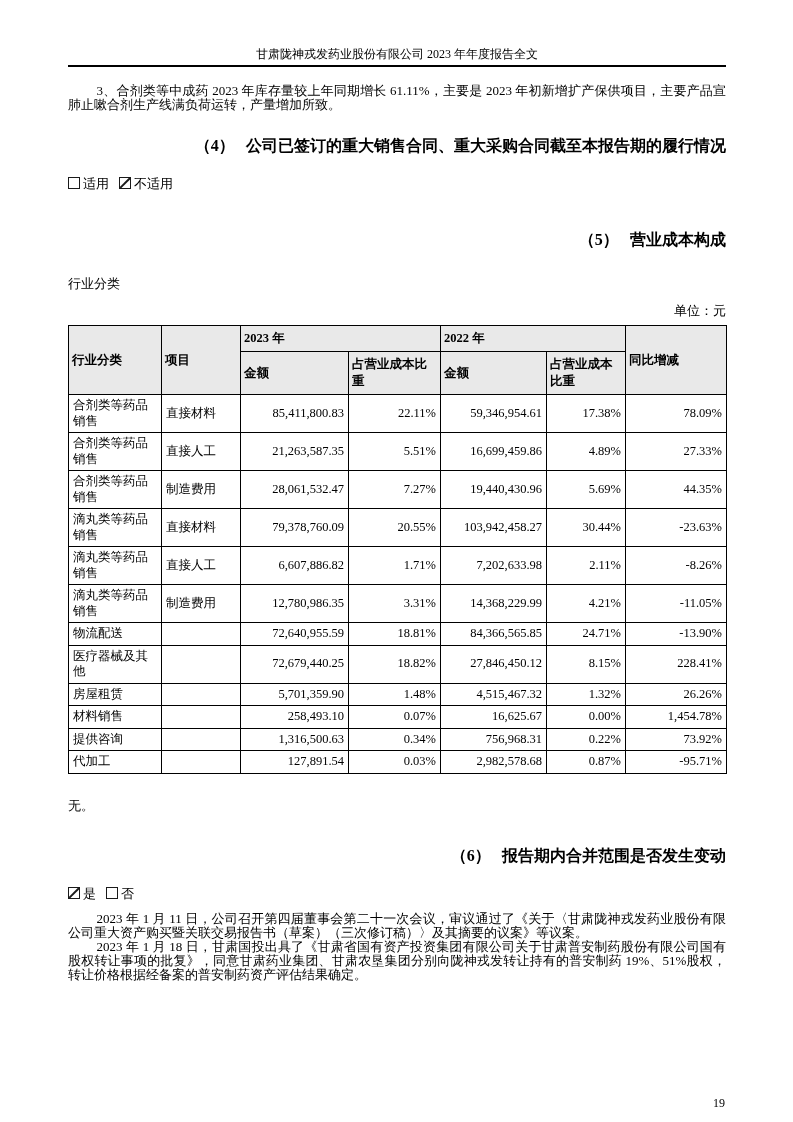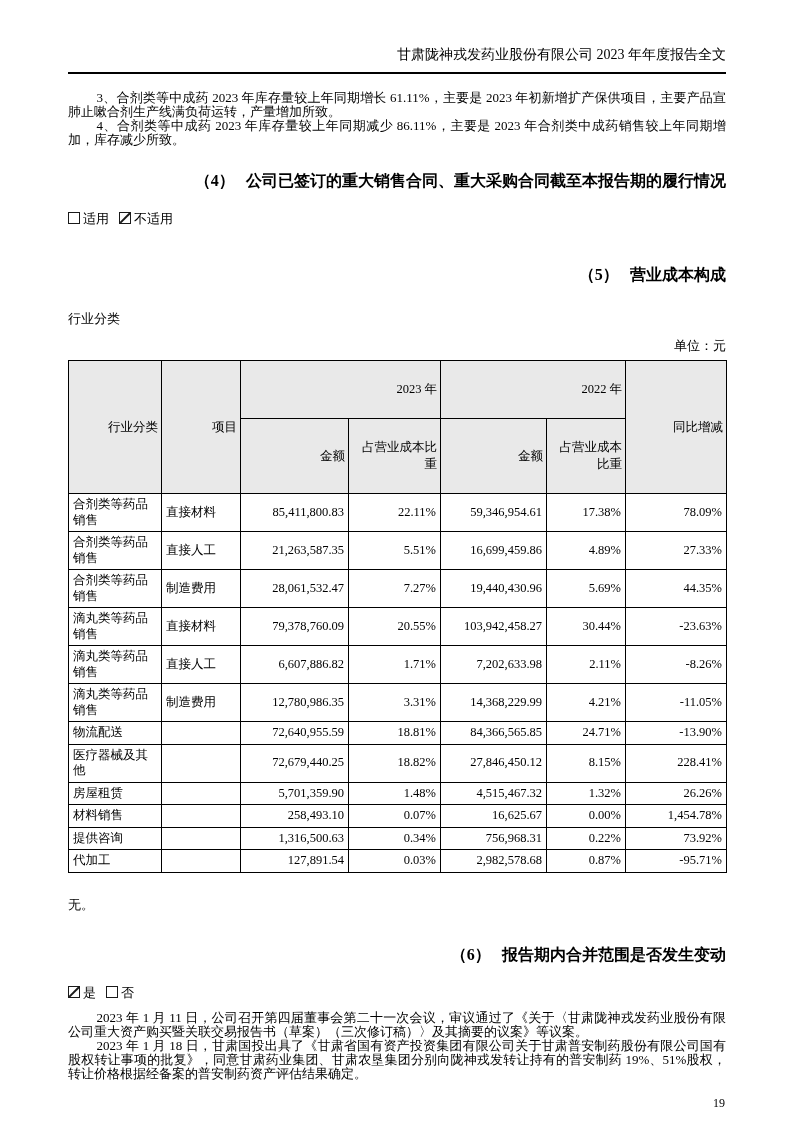--- a/index.html
+++ b/index.html
@@ -1,60 +1,59 @@
 <!DOCTYPE html>
 <html><head>
 <meta charset="utf-8">
 <style>
   html,body { margin:0; padding:0; background:#ffffff; }
   .page {
     width:793px; height:1122px; background:#ffffff; position:relative;
     box-sizing:border-box; padding:46px 67px 0 68px;
     font-family:"Liberation Serif","DejaVu Serif",serif; color:#000;
   }
-  .doc-header { text-align:right; font-size:14px; padding-bottom:8px; border-bottom:2px solid #000; }
+  .doc-header { text-align:center; font-size:12px; padding-bottom:2px; border-bottom:2px solid #000; }
   .body-text { font-size:13px; line-height:14px; text-align:justify; }
   .body-text p { margin:0; text-indent:2.2em; }
   .intro { margin-top:17px; }
   .section-heading { font-size:16px; font-weight:bold; margin:0;text-align:right; }
   .section-heading .num { margin-right:0.7em; }
   .sec4 { margin-top:24px; }
   .check-line { margin-top:18px; font-size:13px; }
   .sec5 { margin-top:37px; }
   .plain-line { margin-top:24px; font-size:13px; }
   .unit-line { margin-top:9px; margin-bottom:5px; text-align:right; font-size:13px; }
   .checkbox { position:relative; display:inline-block; width:10px; height:10px;
     border:1.5px solid #1a1a1a; vertical-align:-1px; margin-right:3px; }
   .checkbox.checked::after { content:""; position:absolute; left:-2px; top:4px;
     width:14px; height:1.5px; background:#1a1a1a; transform:rotate(-45deg); }
   .gap { display:inline-block; width:10px; }
   table.cost { border-collapse:collapse; width:658px; table-layout:fixed; font-size:12.5px; }
   table.cost th, table.cost td { border:1px solid #000; padding:3px 4px; overflow:hidden; }
-  table.cost th { background:#e9e9e9; font-weight:normal; text-align:right; vertical-align:middle; padding:20px 3px; }
+  table.cost th { background:#e9e9e9; font-weight:bold; text-align:left; vertical-align:middle; padding:4px 3px; }
   table.cost td { vertical-align:middle; line-height:15.5px; }
   td.cat, td.item { text-align:left; }
   td.num { text-align:right; padding-right:6px; }
   .notes-label { margin-top:11px; font-size:13px; }
   .notes-content { margin-top:23px; font-size:13px; }
   .sec6 { margin-top:31px; }
   .paras { margin-top:9px; }
   .page-number { position:absolute; top:1096px; right:68px; font-size:12px; }
 </style>
 </head>
 <body>
 
 <div class="page">
 
   <div class="doc-header">
     <span>甘肃陇神戎发药业股份有限公司 2023 年年度报告全文</span>
   </div>
 
   <div class="body-text intro">
     <p>3、合剂类等中成药 2023 年库存量较上年同期增长 61.11%，主要是 2023 年初新增扩产保供项目，主要产品宣肺止嗽合剂生产线满负荷运转，产量增加所致。</p>
-    <p>4、合剂类等中成药 2023 年库存量较上年同期减少 86.11%，主要是 2023 年合剂类中成药销售较上年同期增加，库存减少所致。</p>
   </div>
 
   <p class="section-heading sec4">
     <span class="num">（4）</span><span>公司已签订的重大销售合同、重大采购合同截至本报告期的履行情况</span>
   </p>
 
   <div class="check-line">
     <span class="checkbox"></span><span>适用</span><span class="gap"></span><span class="checkbox checked"></span><span>不适用</span>
   </div>
 

